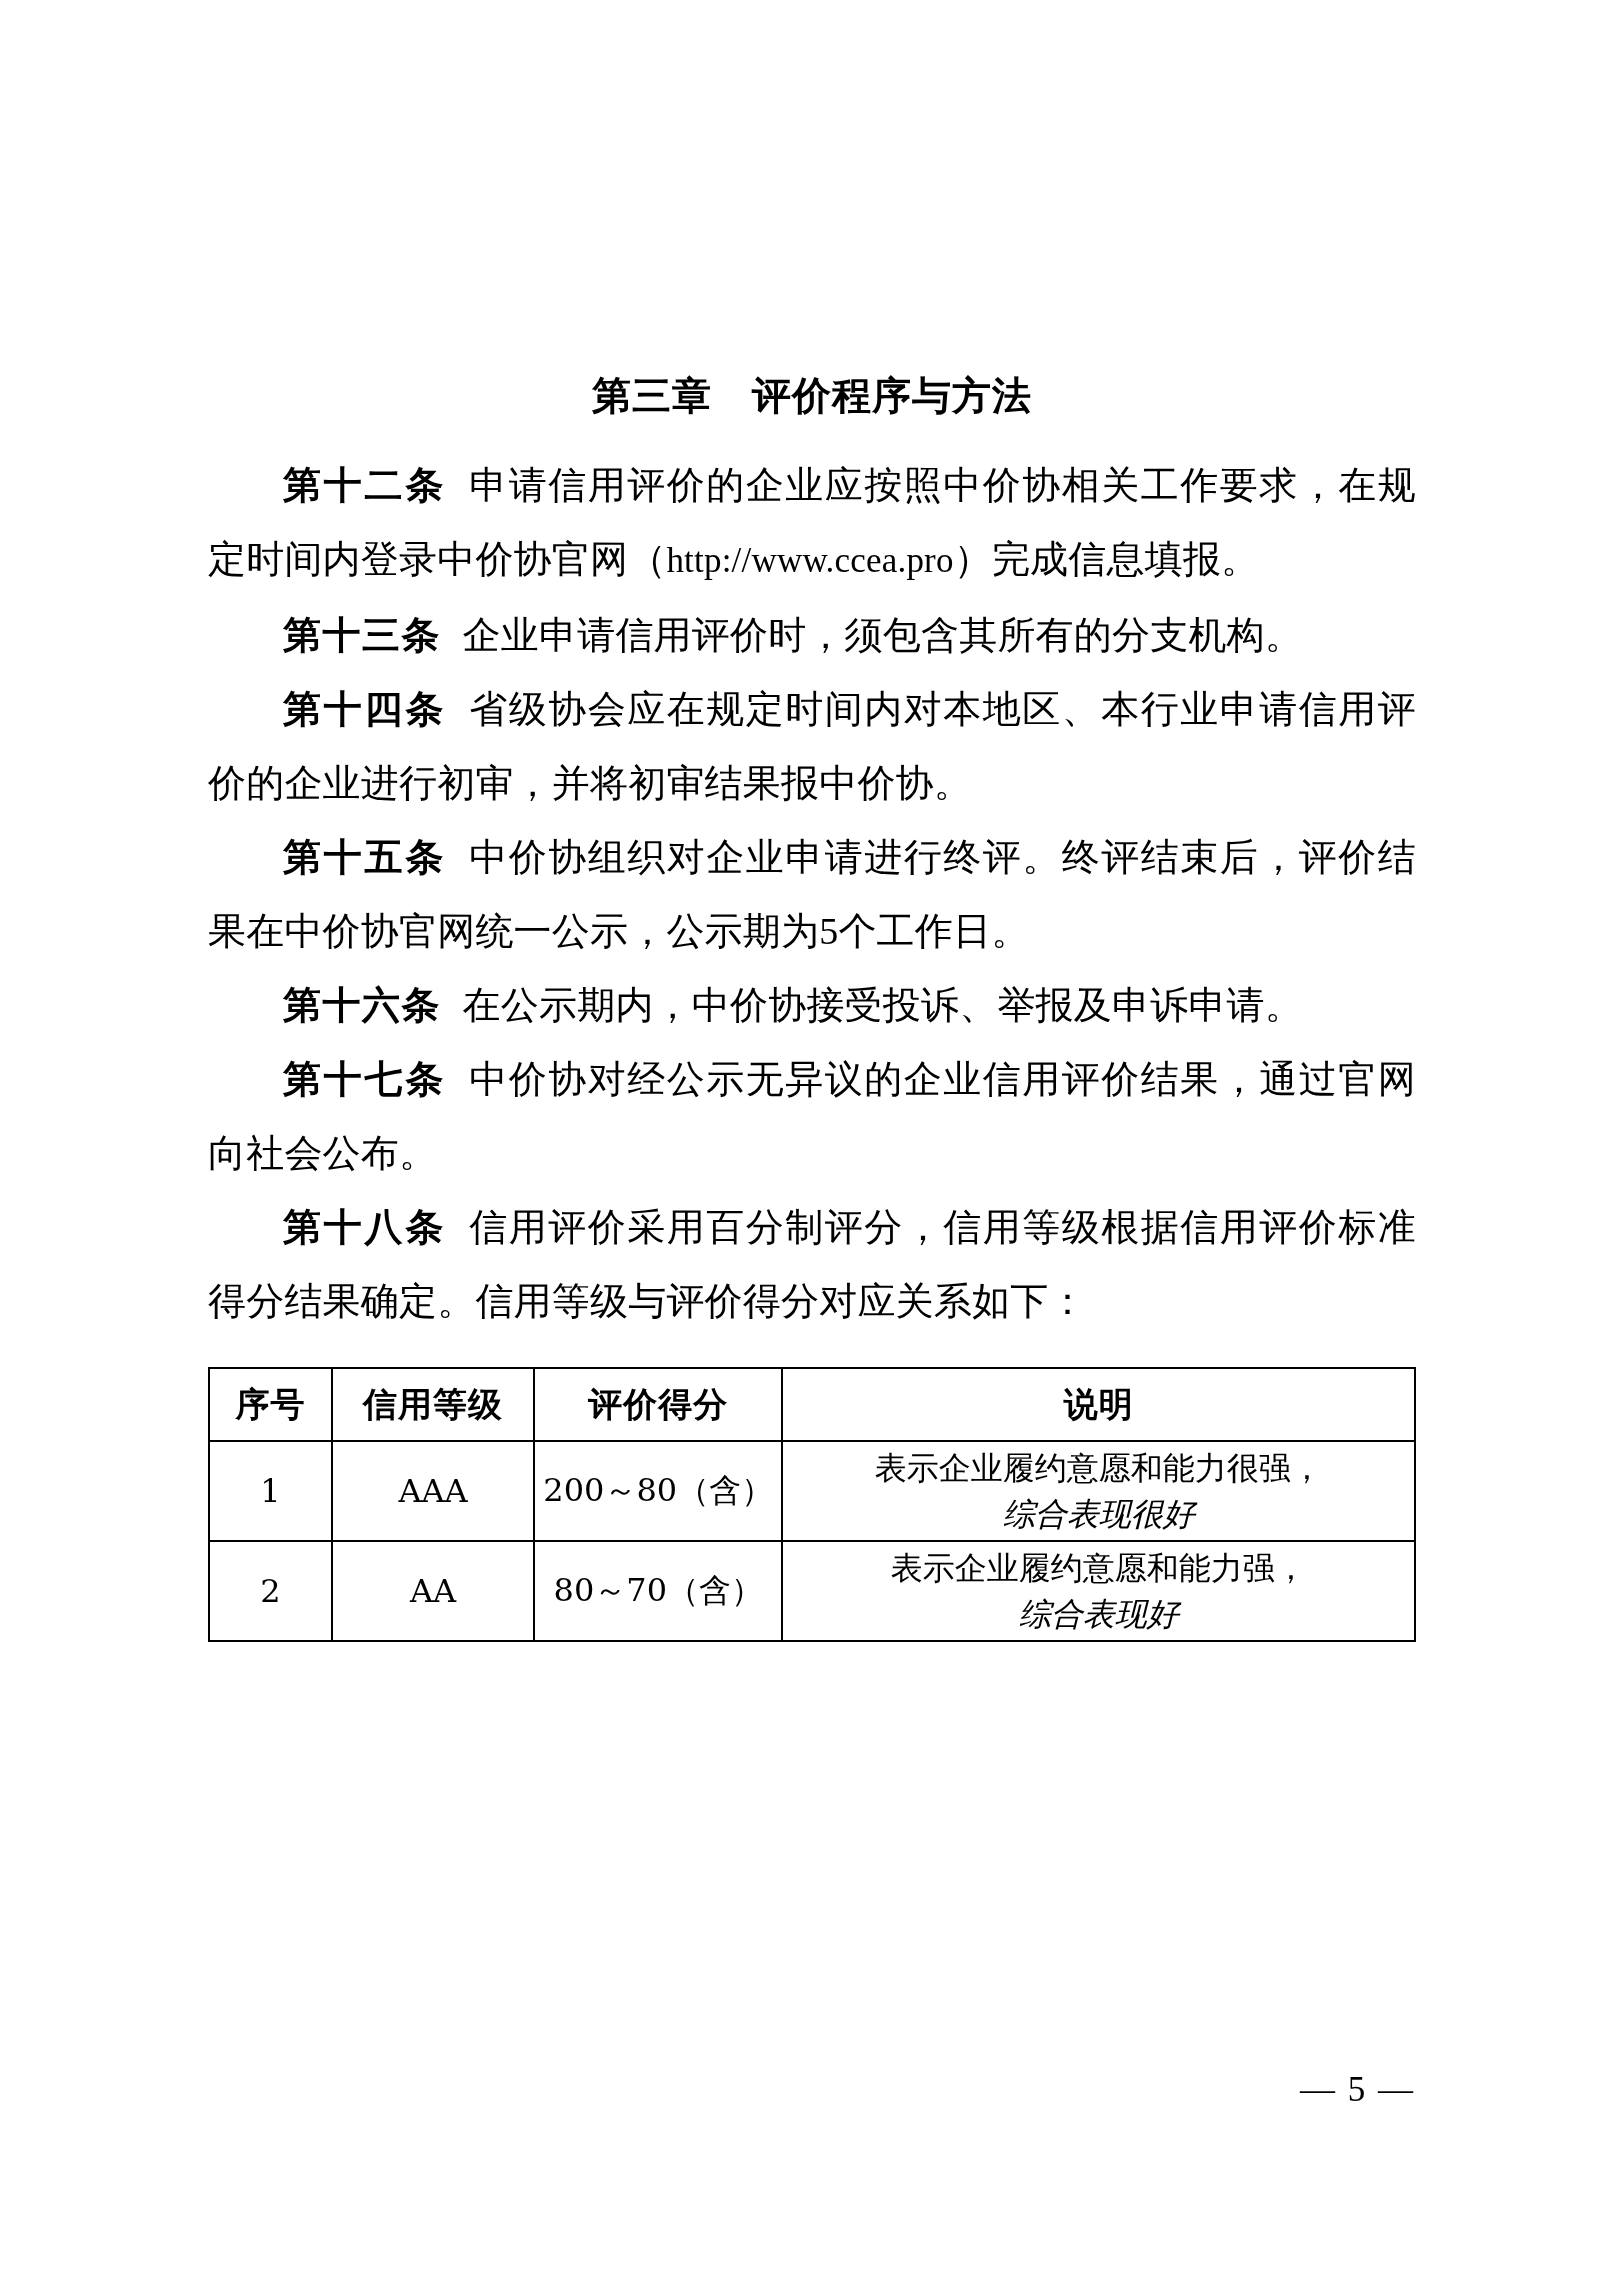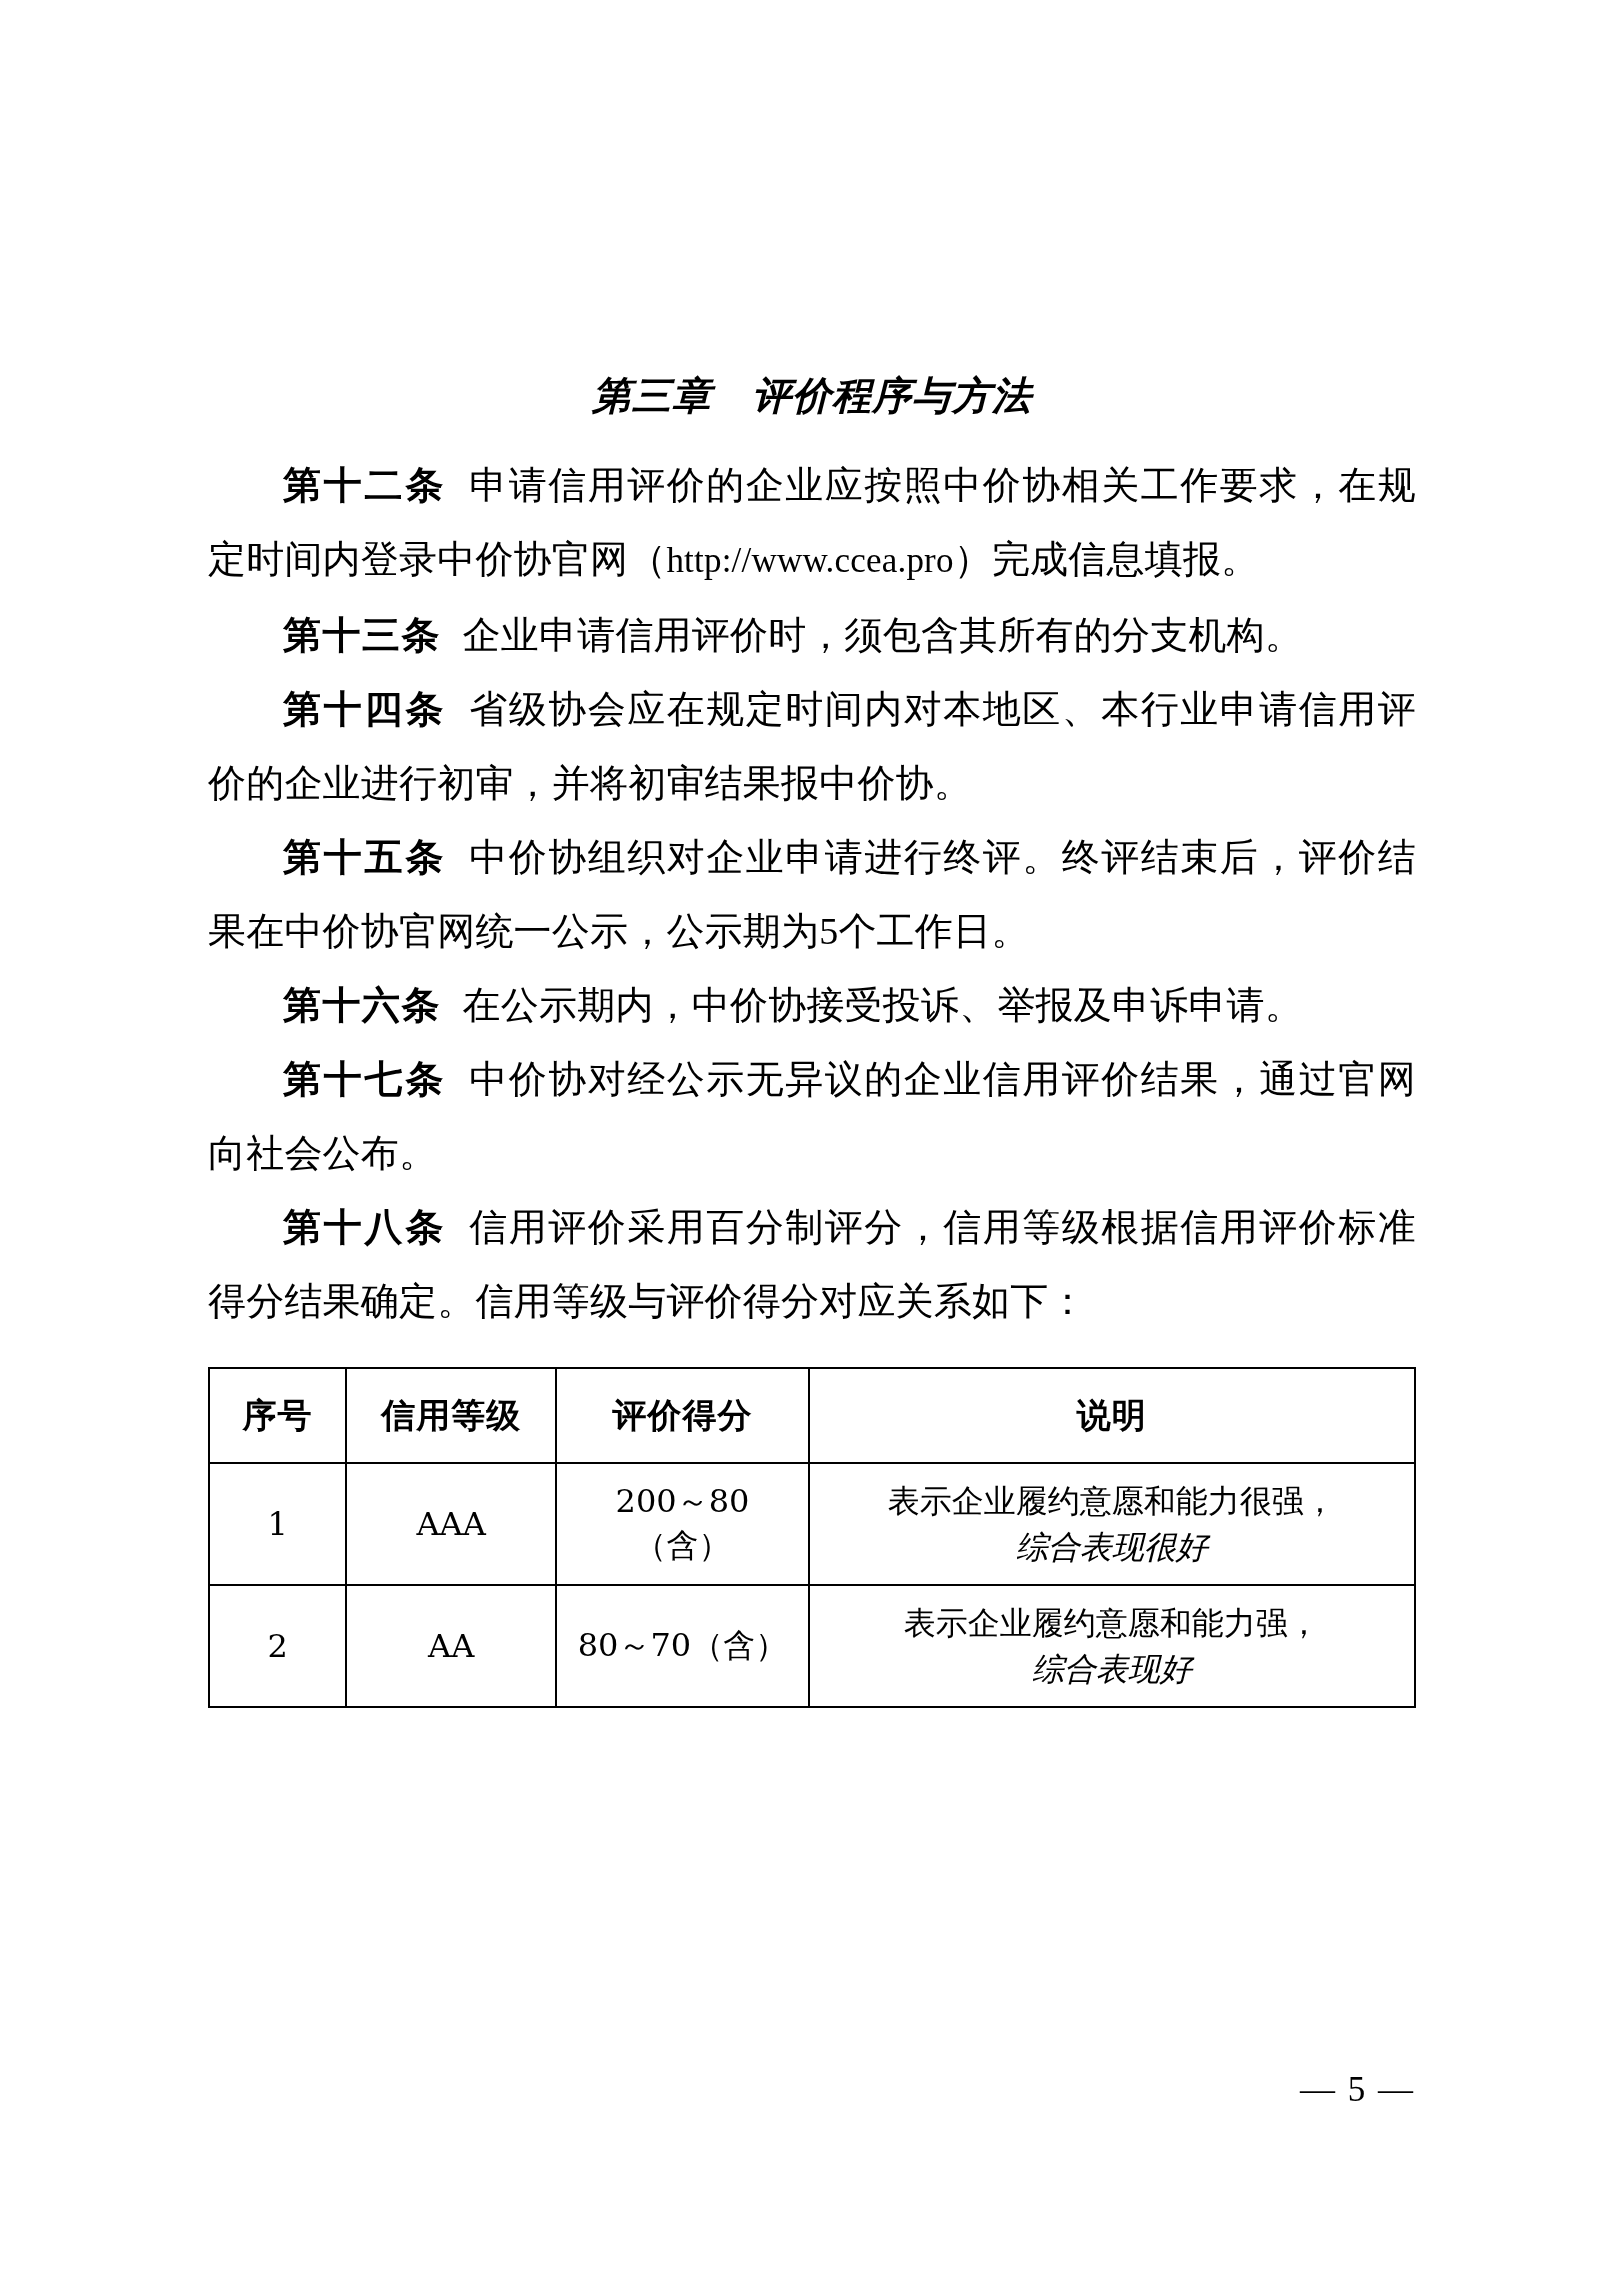--- a/index.html
+++ b/index.html
@@ -35,21 +35,20 @@
   
   .chapter-title {
     font-family: "Liberation Sans", "DejaVu Sans", sans-serif;
     font-weight: 700;
     font-size: 39px;
     line-height: 1.35;
     text-align: center;
     letter-spacing: 1px;
     margin: 0 0 25.5px 0;
     white-space: pre;
-    font-style: italic;
   }
 
   
   .para {
     font-family: "DejaVu Serif", "Liberation Serif", serif;
     font-size: 38px;
     line-height: 74px;
     text-align: justify;
     text-justify: inter-ideograph;
     text-indent: 75px;
@@ -81,21 +80,21 @@
   table.grade-table {
     border-collapse: collapse;
     width: 1208px;
     table-layout: fixed;
   }
   table.grade-table th,
   table.grade-table td {
     border: 2px solid #000;
     text-align: center;
     vertical-align: middle;
-    padding: 11px;
+    padding: 0;
   }
   table.grade-table thead th {
     height: 71px;
     font-family: "Liberation Sans", "DejaVu Sans", sans-serif;
     font-weight: 700;
     font-size: 34px;
     letter-spacing: 1px;
   }
   table.grade-table tbody td {
     height: 98px;

